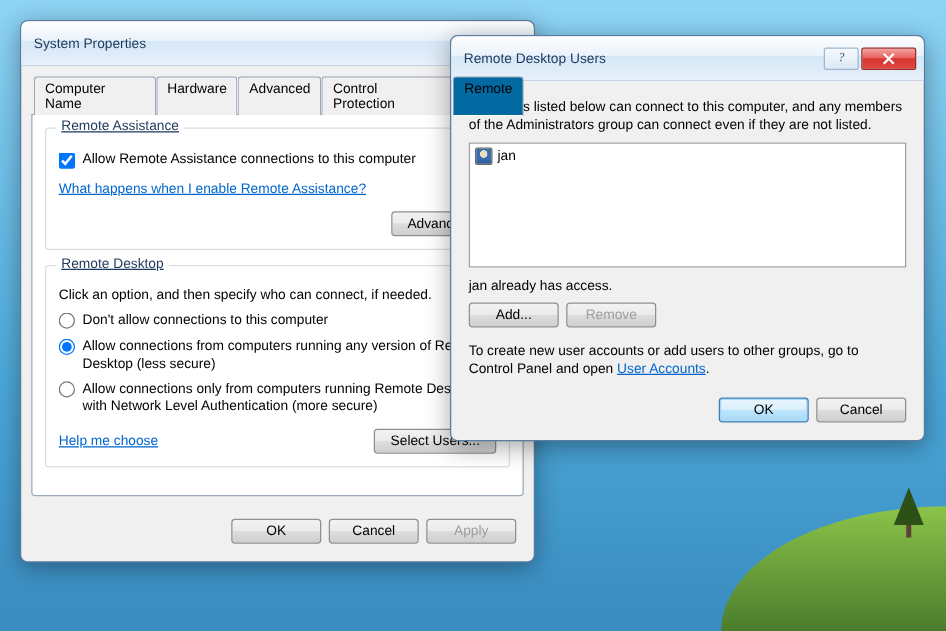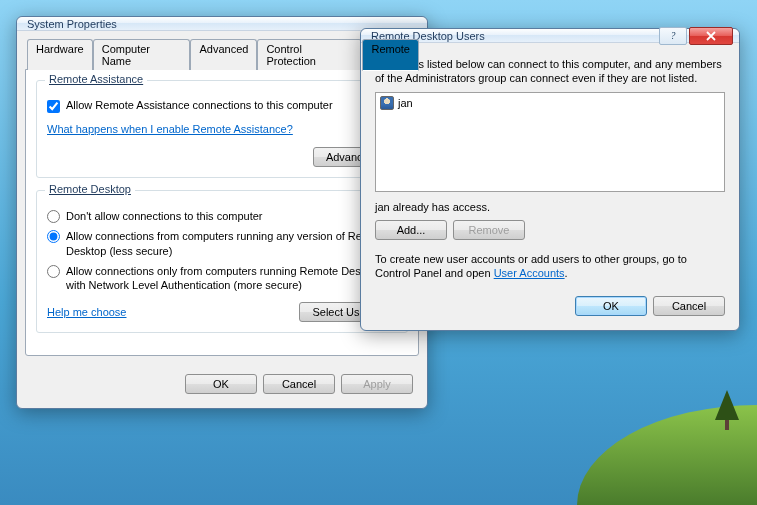--- a/index.html
+++ b/index.html
@@ -49,21 +49,21 @@
   border: 1px solid #5a7ca0;
   border-radius: 6px;
   box-shadow: 0 4px 20px rgba(0,0,0,0.35);
 }
 .system-properties { left: 16px; top: 16px; width: 412px; }
 .rdu-dialog { left: 360px; top: 28px; width: 380px; }
 
 .titlebar {
   display: flex;
   align-items: center;
-  height: 14px;
+  height: 36px;
   padding: 0 6px 0 10px;
   background: linear-gradient(to bottom, #fdfefe 0%, #e9f2fb 45%, #d6e7f7 46%, #e6f0fa 100%);
   border-bottom: 1px solid #c8d4e2;
   border-radius: 6px 6px 0 0;
 }
 .titlebar .title { color: #1e395b; flex: 1; }
 .titlebar-buttons { display: flex; gap: 2px; }
 .tb-btn {
   width: 28px; height: 18px;
   border: 1px solid #9fb8cf;
@@ -190,22 +190,22 @@
 
 <div class="hill"></div>
 <div class="tree"></div>
 
 <div class="dialog system-properties">
   <div class="titlebar">
     <span class="title">System Properties</span>
   </div>
   <div class="dialog-body">
     <div class="tabs">
+      <div class="tab">Computer Name</div>
       <div class="tab">Hardware</div>
-      <div class="tab">Computer Name</div>
       <div class="tab">Advanced</div>
       <div class="tab">Control Protection</div>
       <div class="tab active">Remote</div>
     </div>
     <div class="tab-panel">
 
       <div class="groupbox">
         <div class="groupbox-title">Remote Assistance</div>
         <div class="checkbox-row">
           <input type="checkbox" checked="" style="">
@@ -214,20 +214,21 @@
         <div style="margin:10px 0 12px;">
           <a class="link">What happens when I enable Remote Assistance?</a>
         </div>
         <div class="button-row-right">
           <button class="btn">Advanced...</button>
         </div>
       </div>
 
       <div class="groupbox">
         <div class="groupbox-title">Remote Desktop</div>
+        <div class="instr">Click an option, and then specify who can connect, if needed.</div>
 
         <div class="radio-row">
           <input type="radio" name="rd" style="">
           <label>Don't allow connections to this computer</label>
         </div>
         <div class="radio-row">
           <input type="radio" name="rd" checked="" style="">
           <label>Allow connections from computers running any version of Remote Desktop (less secure)</label>
         </div>
         <div class="radio-row">

